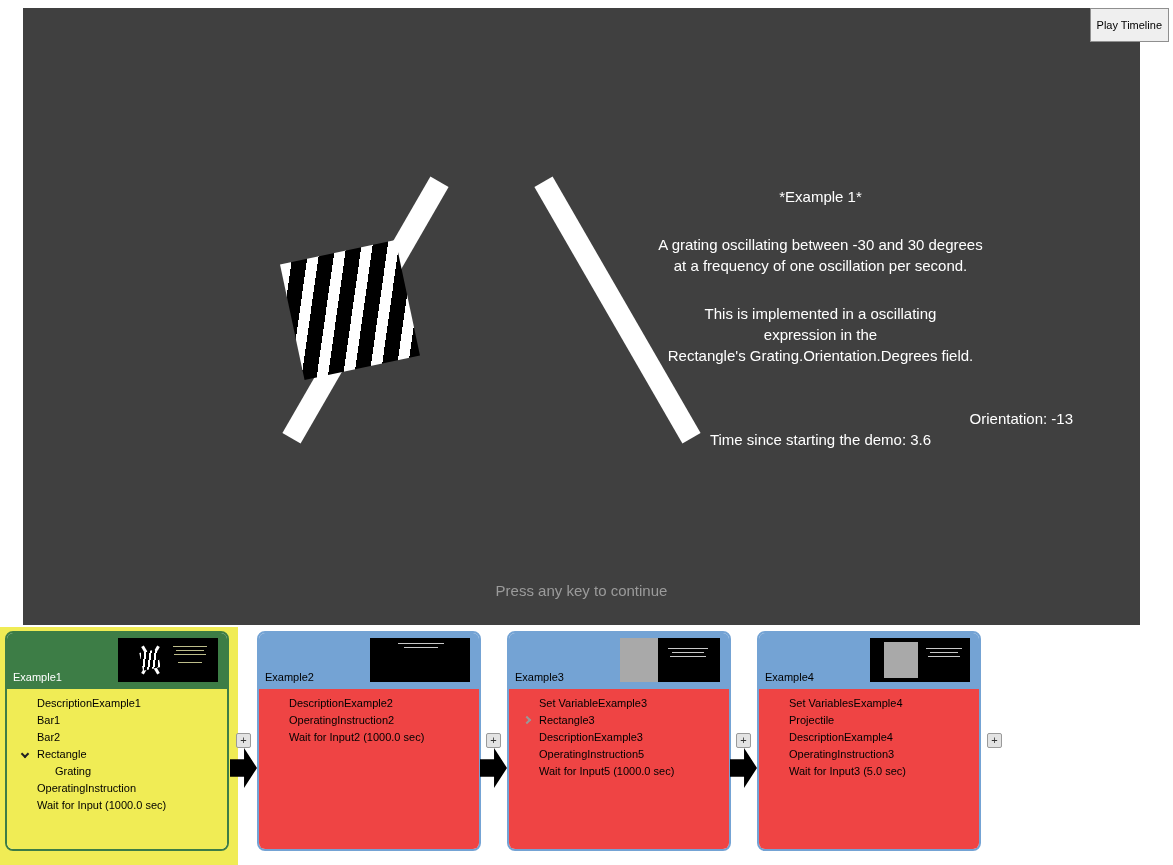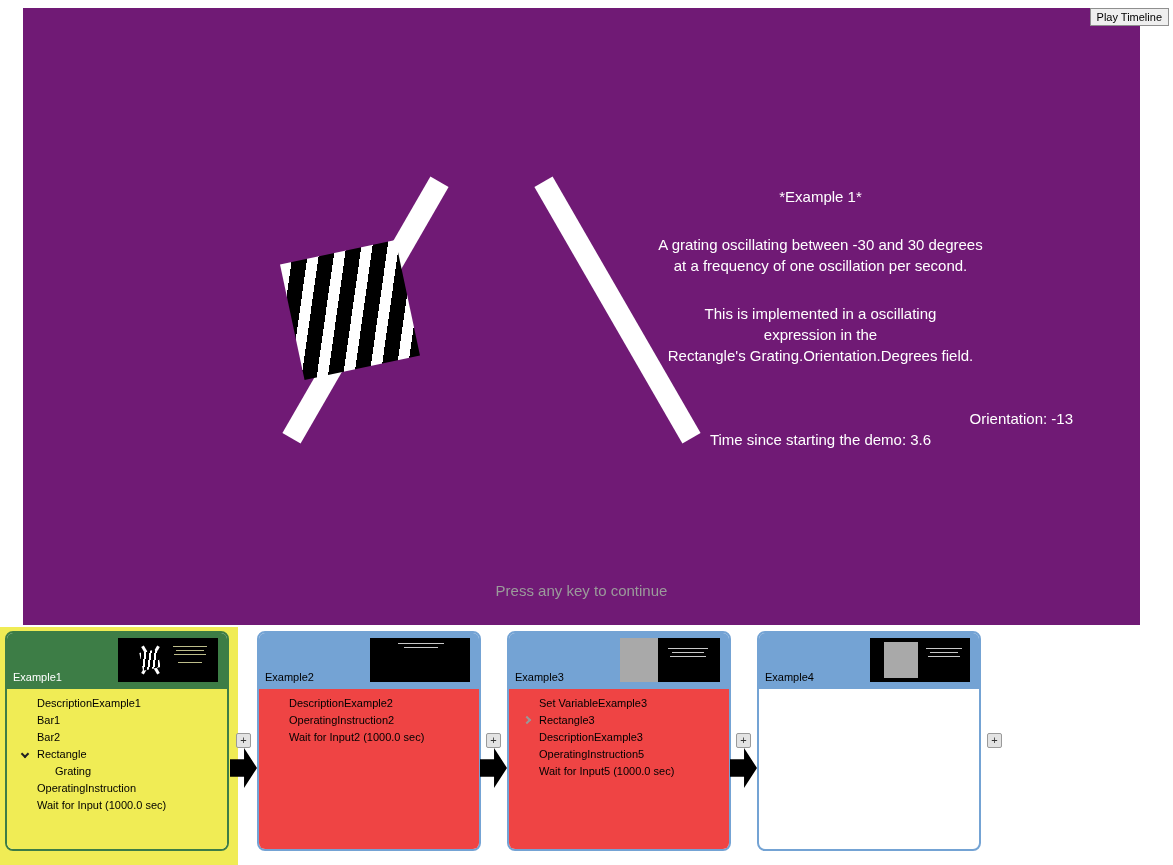--- a/index.html
+++ b/index.html
@@ -8,26 +8,26 @@
     position:relative;
     background:#ffffff;
     font-family:"Liberation Sans", sans-serif;
     overflow:hidden;
   }
 
   
   .stage {
     position:absolute; left:23px; top:8px;
     width:1117px; height:617px;
-    background:#701a75;
+    background:#404040;
   }
   .play-btn {
     position:absolute; top:8px; right:4px; z-index:20;
     background:#efefef; border:1px solid #8f8f8f;
-    font-size:11px; padding:2px 6px; color:#000;
+    font-size:11px; padding:10px 6px; color:#000;
     cursor:default;
   }
 
   
   .stim-anchor { position:absolute; left:327px; top:302px; width:0; height:0; }
   .stim-bar {
     position:absolute; left:-10px; top:-148px;
     width:21px; height:296px; background:#fff;
   }
   .stim-bar.b1 { transform:rotate(30deg); }
@@ -214,16 +214,23 @@
   <div class="block b4">
     <div class="block-header">
       <span class="block-name">Example4</span>
       <div class="thumb">
         <div class="tgray" style="left:14px;top:4px;width:34px;height:36px;"></div>
         <div class="tline" style="left:56px;top:10px;width:36px;"></div>
         <div class="tline" style="left:60px;top:14px;width:28px;"></div>
         <div class="tline" style="left:58px;top:18px;width:32px;"></div>
       </div>
     </div>
+    <div class="block-list">
+        <div class="list-item"><span class="item-label">Set VariablesExample4</span></div>
+        <div class="list-item"><span class="item-label">Projectile</span></div>
+        <div class="list-item"><span class="item-label">DescriptionExample4</span></div>
+        <div class="list-item"><span class="item-label">OperatingInstruction3</span></div>
+        <div class="list-item"><span class="item-label">Wait for Input3 (5.0 sec)</span></div>
+      </div>
   </div>
 
   <div class="add-btn p4">+</div>
 </div>
 
 </body></html>

